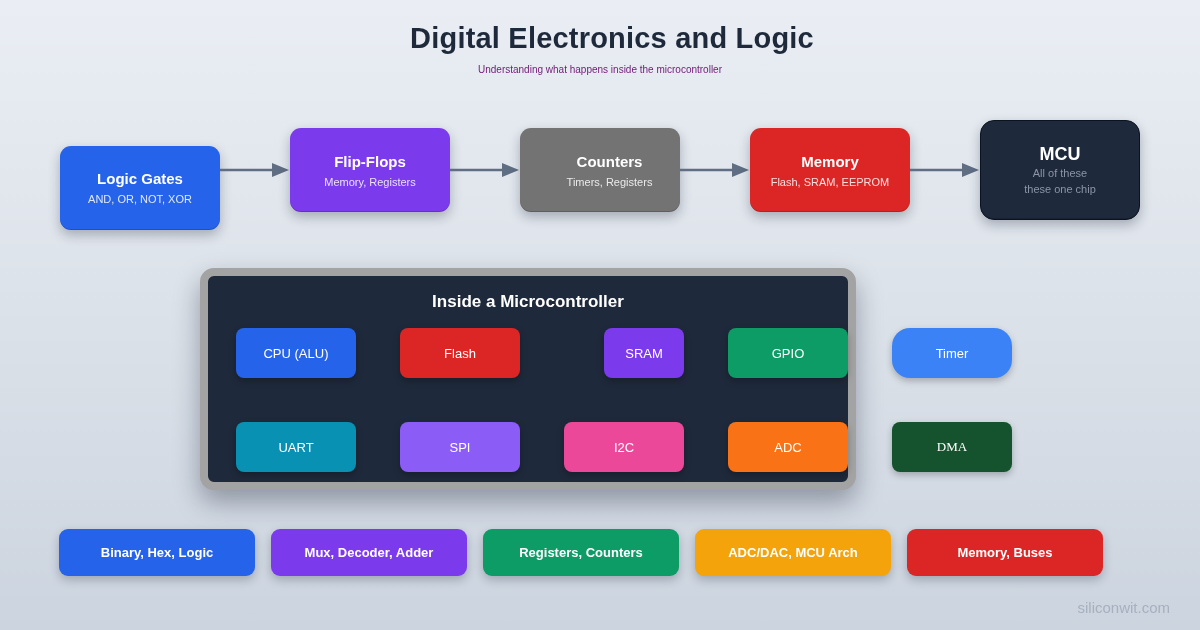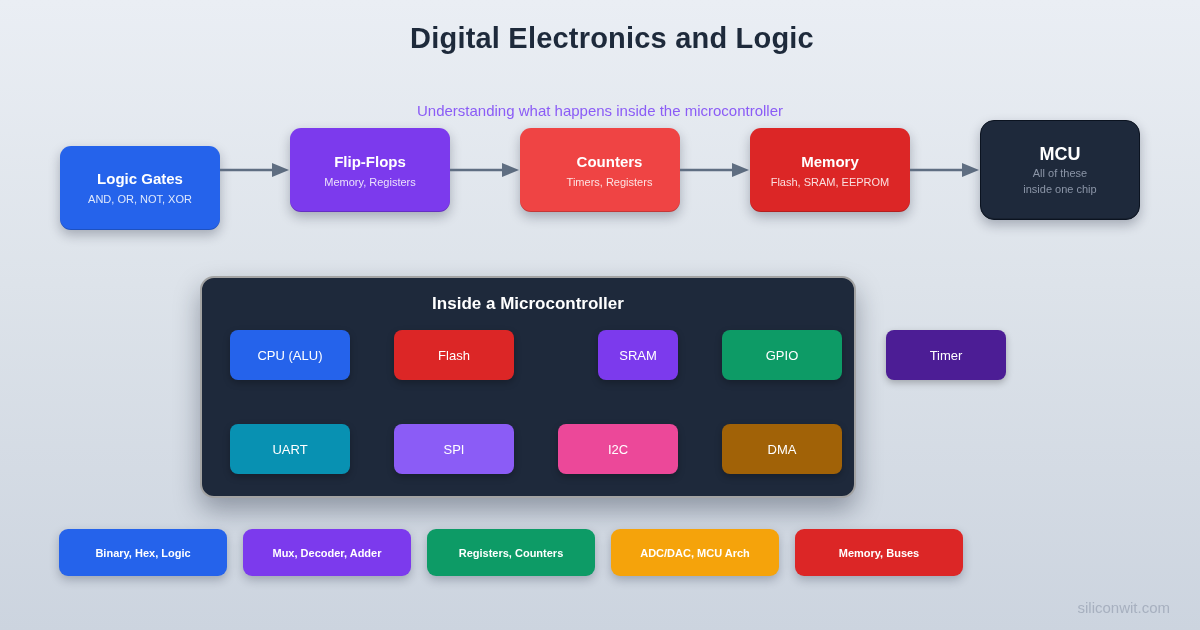--- a/index.html
+++ b/index.html
@@ -14,21 +14,21 @@
   
   .page-title {
     position: absolute; top: 22px; left: 12px; width: 100%;
     text-align: center;
     font-size: 29px; font-weight: bold; color: #1e2a3b;
     letter-spacing: 0.2px;
   }
   .page-subtitle {
     position: absolute; top: 64px; left: 0; width: 100%;
     text-align: center;
-    font-size: 15px; color: #8b5cf6; margin-top: 38px;
+    font-size: 10px; color: #701a75;
   }
 
   
   .flow-row {
     position: absolute; left: 60px; top: 120px;
     width: 1080px; height: 100px;
     display: flex; align-items: center;
   }
   .flow-step {
     width: 160px; height: 84px;
@@ -54,25 +54,25 @@
   .flow-step.mcu .step-sub {
     color: #8b95a7; text-align: center; line-height: 16px;
   }
   .flow-arrow {
     width: 70px; height: 16px; flex: 0 0 70px;
     display: flex; align-items: center; justify-content: center;
   }
 
   
   .mcu-panel {
-    position: absolute; left: 200px; top: 276px;
+    position: absolute; left: 200px; top: 268px;
     width: 656px; height: 222px;
     background: #1e293b;
     border-radius: 14px;
-    border: 2px solid #a3a3a3;
+    border: 8px solid #a3a3a3;
     box-sizing: border-box;
     box-shadow: 0 12px 26px rgba(15,23,42,0.35);
   }
   .panel-title {
     margin-top: 16px;
     text-align: center;
     font-size: 17px; font-weight: bold; color: #ffffff;
   }
   .chip-grid {
     margin: 16px 0 0 28px;
@@ -87,24 +87,24 @@
     font-size: 13px; color: #ffffff;
     box-shadow: 0 3px 7px rgba(0,0,0,0.25);
   }
 
   
   .topics-row {
     position: absolute; left: 59px; top: 529px;
     display: flex; gap: 16px;
   }
   .topic-pill {
-    width: 168px; height: 47px;
+    width: 196px; height: 47px;
     border-radius: 9px;
     display: flex; align-items: center; justify-content: center;
-    font-size: 11px; font-weight: bold; color: #ffffff;
+    font-size: 13px; font-weight: bold; color: #ffffff;
     box-shadow: 0 4px 10px rgba(15,23,42,0.25);
   }
 
   
   .watermark {
     position: absolute; right: 30px; top: 599px;
     font-size: 15px; color: #a7b0bf;
   }
 </style>
 </head>
@@ -132,21 +132,21 @@
     <div class="step-sub">Memory, Registers</div>
   </div>
 
   <div class="flow-arrow">
     <svg width="70" height="16" viewBox="0 0 70 16">
       <line x1="0" y1="8" x2="53" y2="8" stroke="#5f6e82" stroke-width="2.6"></line>
       <polygon points="52,1 69,8 52,15" fill="#5f6e82"></polygon>
     </svg>
   </div>
 
-  <div class="flow-step" style="background-color: #ef4444; padding-left: 19px;">
+  <div class="flow-step" style="background-color: #737373; padding-left: 19px;">
     <div class="step-title">Counters</div>
     <div class="step-sub">Timers, Registers</div>
   </div>
 
   <div class="flow-arrow">
     <svg width="70" height="16" viewBox="0 0 70 16">
       <line x1="0" y1="8" x2="53" y2="8" stroke="#5f6e82" stroke-width="2.6"></line>
       <polygon points="52,1 69,8 52,15" fill="#5f6e82"></polygon>
     </svg>
   </div>
@@ -160,38 +160,39 @@
     <svg width="70" height="16" viewBox="0 0 70 16">
       <line x1="0" y1="8" x2="53" y2="8" stroke="#5f6e82" stroke-width="2.6"></line>
       <polygon points="52,1 69,8 52,15" fill="#5f6e82"></polygon>
     </svg>
   </div>
 
   <div class="flow-step mcu" style="background-color: rgb(30, 41, 59);">
     <div class="step-title">MCU</div>
     <div class="step-sub">
       <div>All of these</div>
-      <div>inside one chip</div>
+      <div>these one chip</div>
     </div>
   </div>
 
 </div>
 
 <div class="mcu-panel">
   <div class="panel-title">Inside a Microcontroller</div>
   <div class="chip-grid">
     <div class="chip" style="background-color: rgb(37, 99, 235);">CPU (ALU)</div>
     <div class="chip" style="background-color: rgb(220, 38, 38);">Flash</div>
     <div class="chip" style="background-color: rgb(124, 58, 237); margin-left: 40px;">SRAM</div>
     <div class="chip" style="background-color: rgb(13, 155, 102);">GPIO</div>
-    <div class="chip" style="background-color: #4c1d95;">Timer</div>
+    <div class="chip" style="background-color: #3b82f6; border-radius: 18px;">Timer</div>
     <div class="chip" style="background-color: rgb(8, 145, 178);">UART</div>
     <div class="chip" style="background-color: rgb(139, 92, 246);">SPI</div>
     <div class="chip" style="background-color: rgb(236, 72, 153);">I2C</div>
-    <div class="chip" style="background-color: #a16207;">DMA</div>
+    <div class="chip" style="background-color: rgb(249, 115, 22);">ADC</div>
+    <div class="chip" style="background-color: #14532d; font-family: Liberation Serif, serif;">DMA</div>
   </div>
 </div>
 
 <div class="topics-row">
   <div class="topic-pill" style="background-color: rgb(37, 99, 235);">Binary, Hex, Logic</div>
   <div class="topic-pill" style="background-color: rgb(124, 58, 237);">Mux, Decoder, Adder</div>
   <div class="topic-pill" style="background-color: rgb(13, 155, 102);">Registers, Counters</div>
   <div class="topic-pill" style="background-color: rgb(245, 163, 11);">ADC/DAC, MCU Arch</div>
   <div class="topic-pill" style="background-color: rgb(220, 38, 38);">Memory, Buses</div>
 </div>

